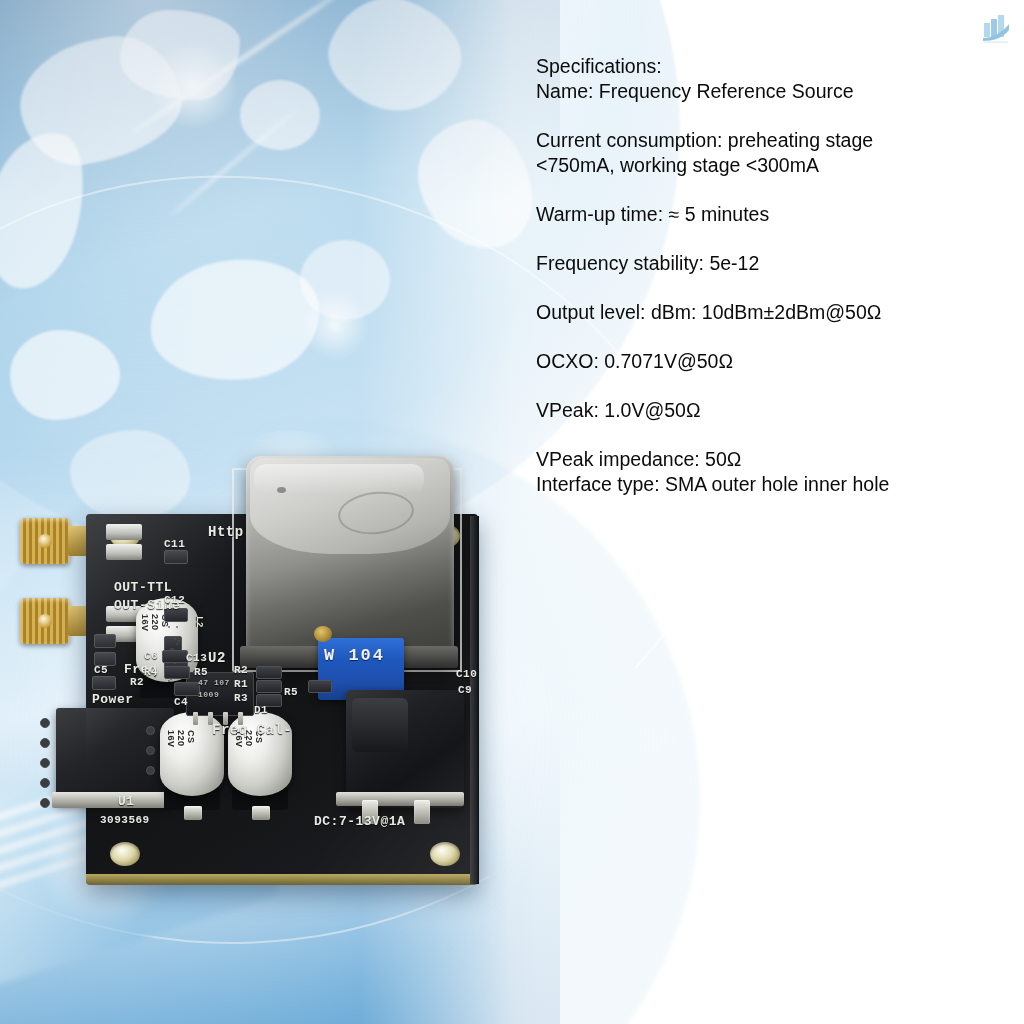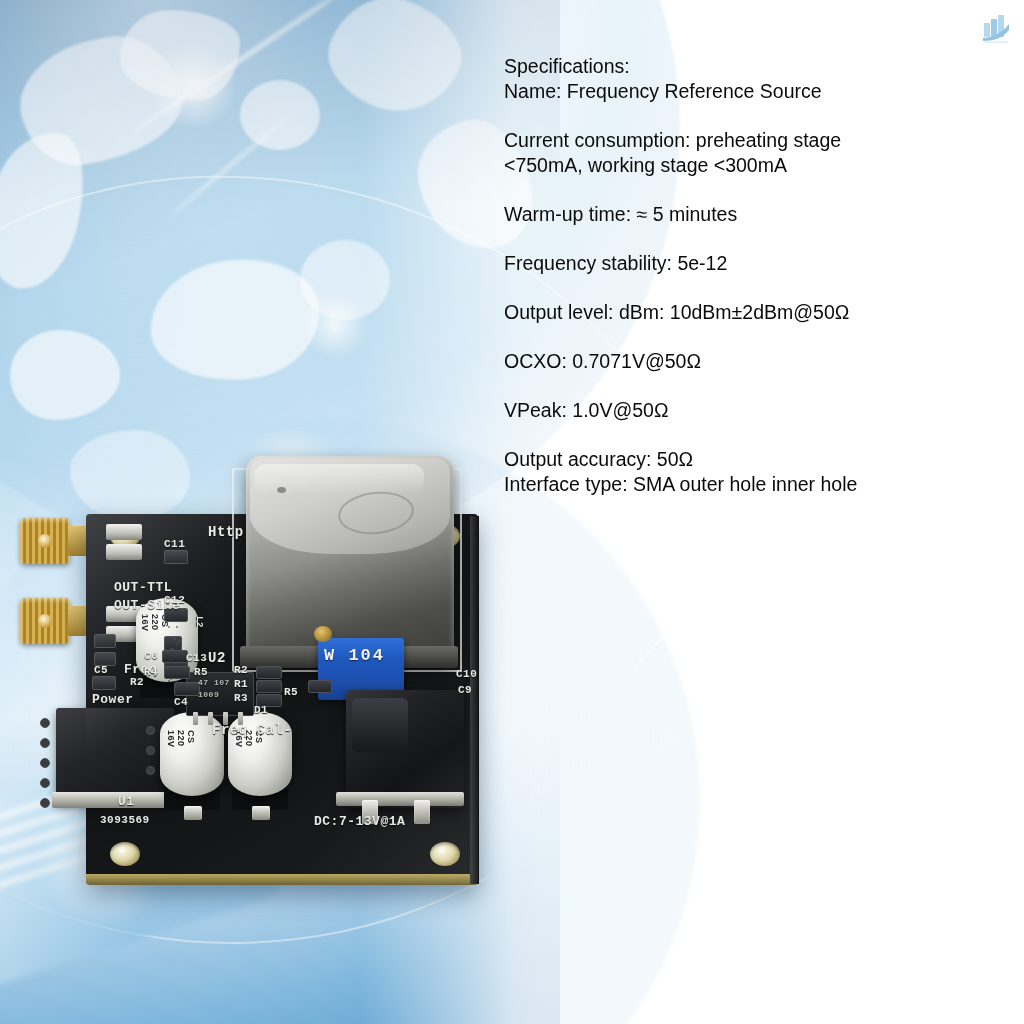--- a/index.html
+++ b/index.html
@@ -87,21 +87,21 @@
     font-weight:bold;font-size:27px;line-height:41px;letter-spacing:-.4px;
     color:#111111;
     transform:scaleX(.84);transform-origin:left center;
     -webkit-text-stroke:4px #ffffff;
     paint-order:stroke fill;
     text-shadow:0 2px 2px rgba(120,150,175,.40);
     white-space:nowrap;
   }
 
   
-  .specs{position:absolute;left:504px;top:54px;width:480px;}
+  .specs{position:absolute;left:536px;top:54px;width:480px;}
   .spec{
     font-family:"Liberation Sans", sans-serif;
     font-size:19.5px;color:#0b0b0b;line-height:25px;white-space:nowrap;
   }
   .spec.gap{margin-top:24px;}
   .spec.tight{margin-top:0px;}
 
   
   .logo{position:absolute;left:979px;top:12px;width:34px;height:32px;opacity:.85;}
 
@@ -262,21 +262,21 @@
   <div class="specs">
     <div class="spec">Specifications:</div>
     <div class="spec tight">Name: Frequency Reference Source</div>
     <div class="spec gap">Current consumption: preheating stage</div>
     <div class="spec tight">&lt;750mA, working stage &lt;300mA</div>
     <div class="spec gap">Warm-up time: ≈ 5 minutes</div>
     <div class="spec gap">Frequency stability: 5e-12</div>
     <div class="spec gap">Output level: dBm: 10dBm±2dBm@50Ω</div>
     <div class="spec gap">OCXO: 0.7071V@50Ω</div>
     <div class="spec gap">VPeak: 1.0V@50Ω</div>
-    <div class="spec gap">Output accuracy: 50Ω</div>
+    <div class="spec gap">VPeak impedance: 50Ω</div>
     <div class="spec tight">Interface type: SMA outer hole inner hole</div>
   </div>
 
   <div class="board-wrap">
 
     <div class="sma sma1">
       <div class="sma-body"></div>
         <div class="sma-pin"></div>
         <div class="sma-neck"></div>
     </div>

